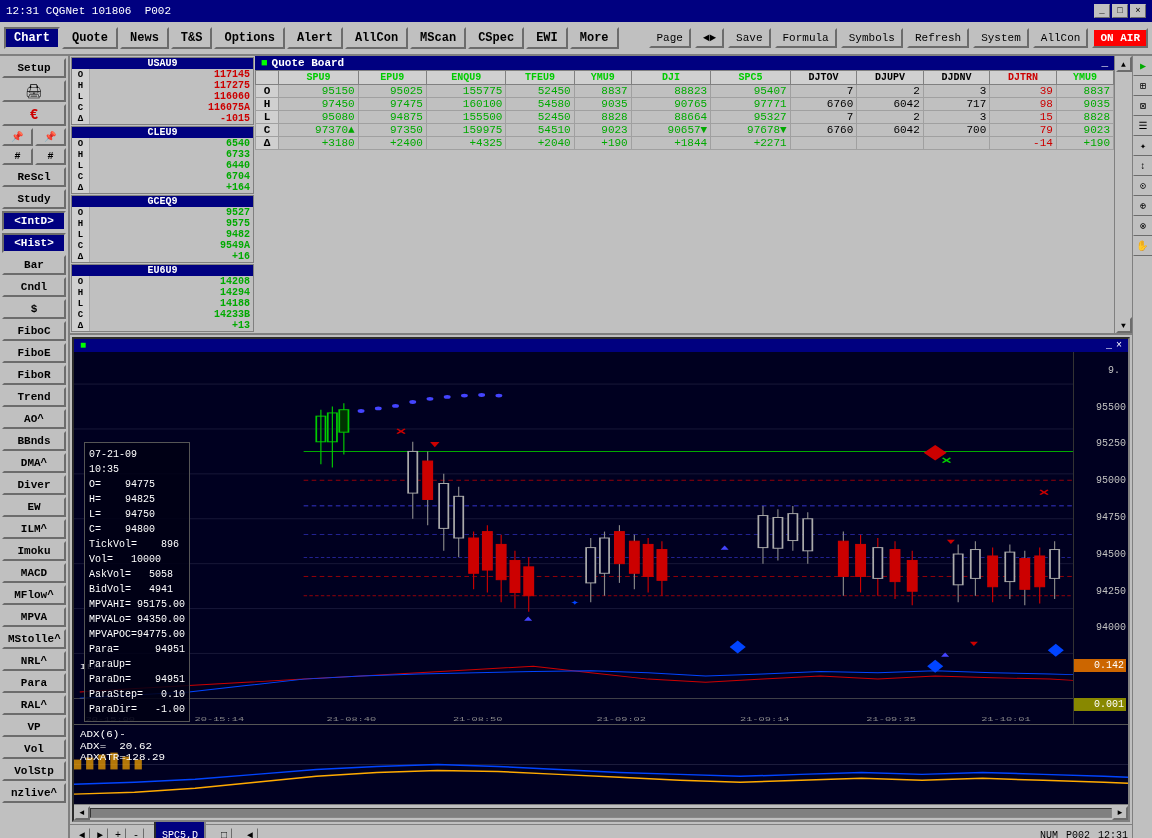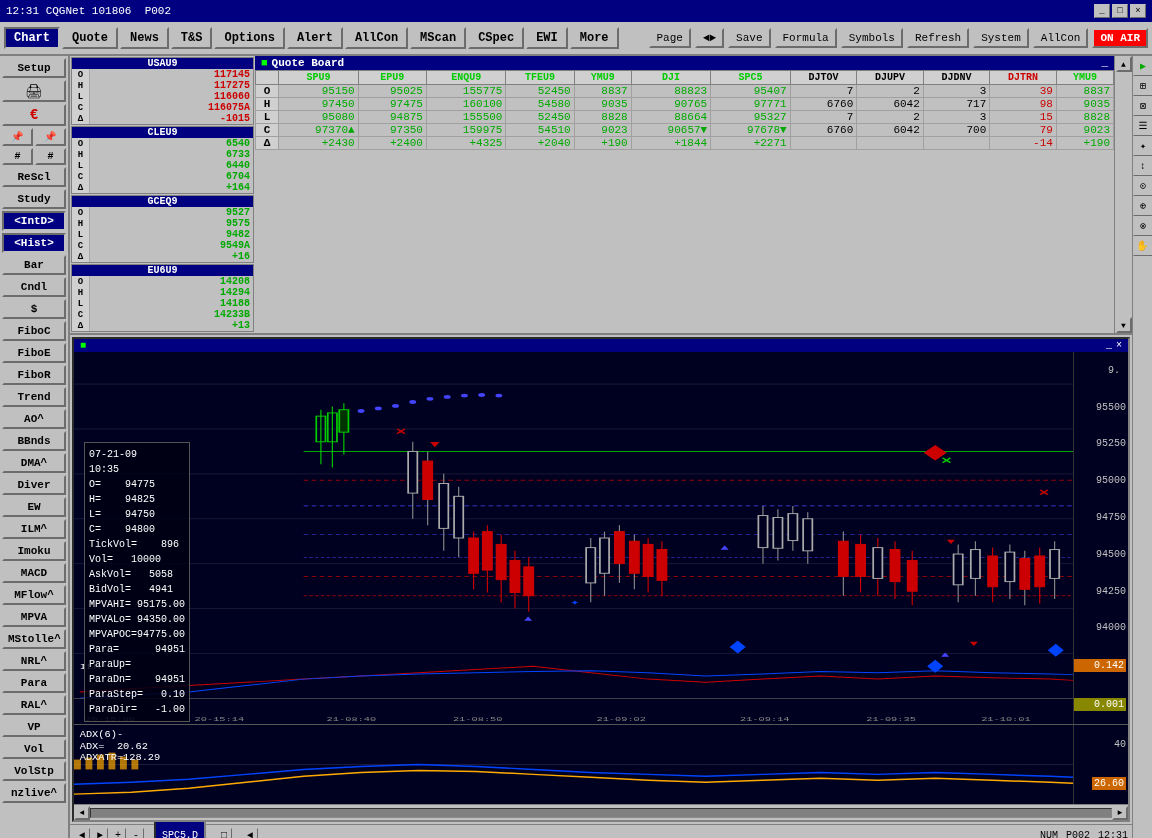--- a/index.html
+++ b/index.html
@@ -330,21 +330,21 @@
               <td class="val-green">90657▼</td>
               <td class="val-green">97678▼</td>
               <td>6760</td>
               <td>6042</td>
               <td>700</td>
               <td class="val-red">79</td>
               <td class="val-green">9023</td>
             </tr>
             <tr>
               <td class="quote-row-label">Δ</td>
-              <td class="val-green">+2430</td>
+              <td class="val-green">+3180</td>
               <td class="val-green">+2400</td>
               <td class="val-green">+4325</td>
               <td class="val-green">+2040</td>
               <td class="val-green">+190</td>
               <td class="val-green">+1844</td>
               <td class="val-green">+2271</td>
               <td></td>
               <td></td>
               <td></td>
               <td class="val-red">-14</td>
@@ -574,24 +574,20 @@
               <rect x="10" y="33" width="6" height="12" fill="#ffaa00" opacity="0.7"></rect>
               <rect x="20" y="30" width="6" height="15" fill="#ffaa00" opacity="0.7"></rect>
               <rect x="30" y="28" width="6" height="17" fill="#ffaa00" opacity="0.7"></rect>
               <rect x="40" y="32" width="6" height="13" fill="#ffaa00" opacity="0.7"></rect>
               <rect x="50" y="35" width="6" height="10" fill="#ffaa00" opacity="0.7"></rect>
               <text x="5" y="12" fill="#ffffff" font-size="9">ADX(6)-</text>
               <text x="5" y="24" fill="#ffffff" font-size="9">ADX=&nbsp;&nbsp;20.62</text>
               <text x="5" y="35" fill="#ffffff" font-size="9">ADXATR=128.29</text>
             </svg>
           </div>
-          <div style="width:55px; background:#000020; display:flex; flex-direction:column; justify-content:space-around; align-items:flex-end; padding-right:2px; border-left:1px solid #333;">
-            <div style="color:#c0c0c0; font-size:10px;">40</div>
-            <div style="background:#cc6600; color:white; font-size:10px; padding:1px 2px;">26.60</div>
-          </div>
         </div>
 
         <div style="height:16px; background:#c0c0c0; display:flex; align-items:center; border-top:1px solid #808080; flex-shrink:0;">
           <div style="width:16px; height:14px; background:#c0c0c0; border:2px outset #c0c0c0; display:flex; align-items:center; justify-content:center; cursor:pointer; font-size:8px;">◄</div>
           <div style="flex:1; height:10px; background:#808080; border:1px inset #888;"></div>
           <div style="width:16px; height:14px; background:#c0c0c0; border:2px outset #c0c0c0; display:flex; align-items:center; justify-content:center; cursor:pointer; font-size:8px;">►</div>
         </div>
       </div>
 
       <div class="bottom-bar">

